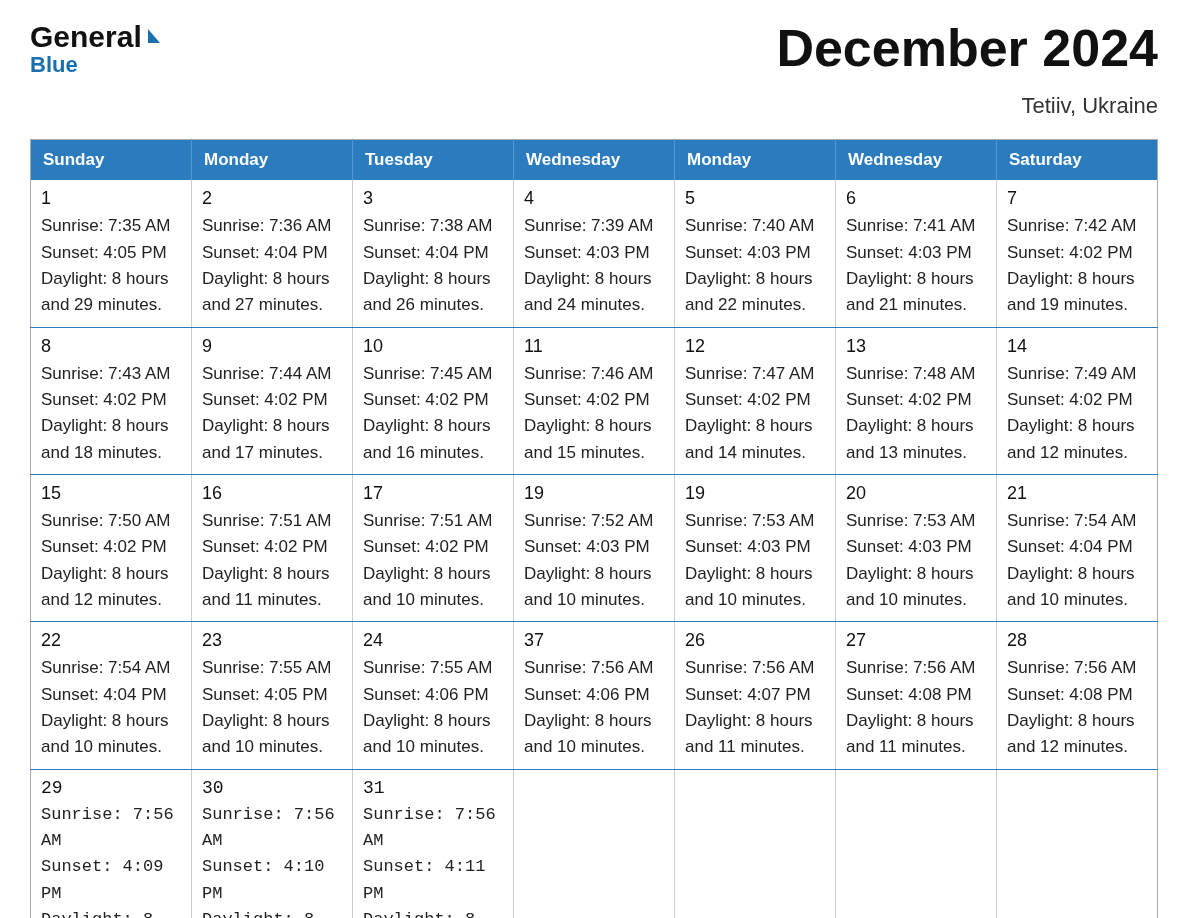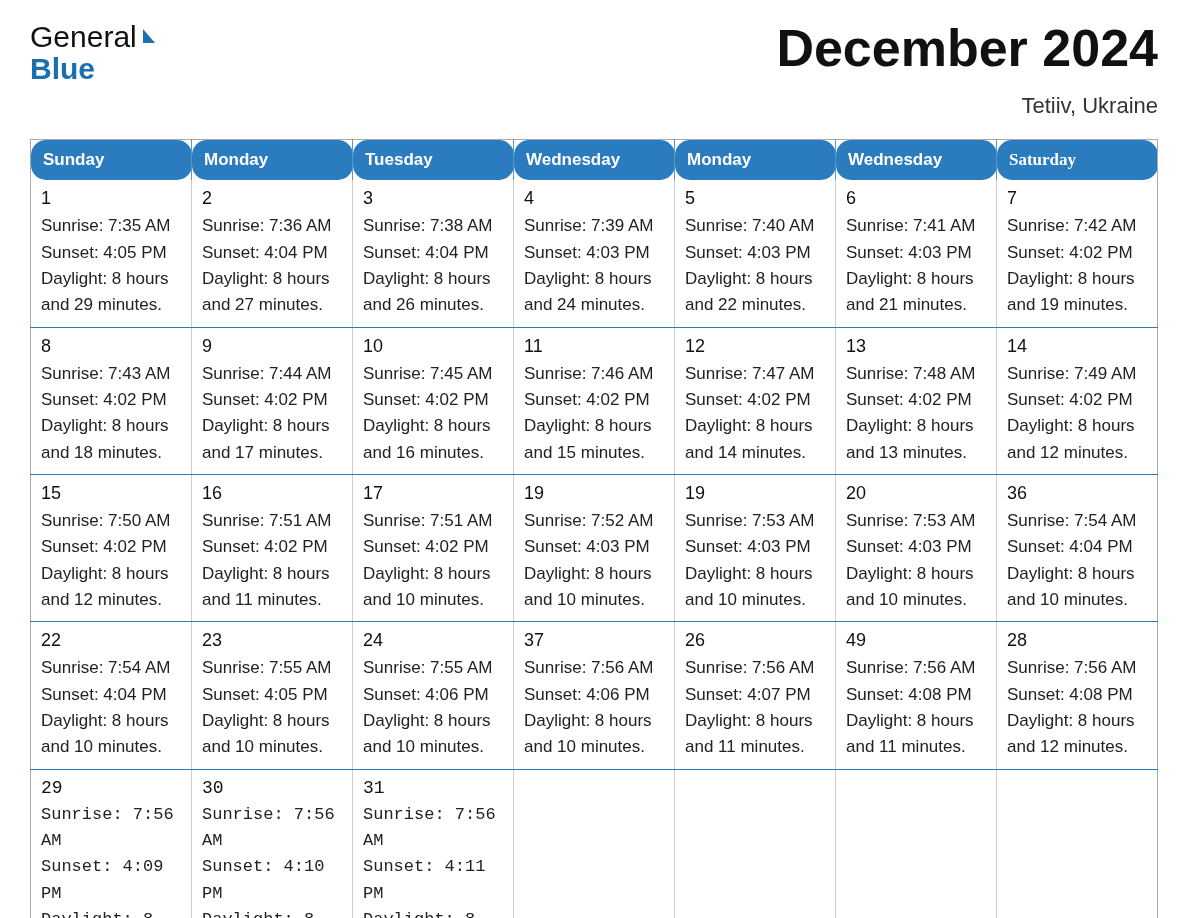--- a/index.html
+++ b/index.html
@@ -51,25 +51,23 @@
       border: 1px solid #aaa;
     }
     .calendar-table th {
       background-color: #2b7bbf;
       color: #fff;
       font-size: 17px;
       font-weight: bold;
       padding: 10px 12px;
       text-align: left;
       border-right: 1px solid #5599cc;
-      border-radius: 15px;
     }
     .calendar-table th:last-child {
       border-right: none;
-      font-family: Liberation Serif, serif;
     }
     .calendar-table td {
       vertical-align: top;
       padding: 8px 10px;
       border-right: 1px solid #ccc;
       border-bottom: 1px solid #2b7bbf;
       font-size: 13.5px;
       color: #222;
       width: 14.28%;
       min-height: 110px;
@@ -101,24 +99,24 @@
       align-items: center;
       gap: 2px;
     }
   </style>
 </head>
 <body>
 
 <div class="header-area">
   <div class="logo">
     <div class="logo-row">
-      <span style="font-size:30px;font-weight:normal;color:#111;">General</span>
+      <span style="font-size:30px;font-weight:bold;color:#111;">General</span>
       <div class="logo-triangle"></div>
     </div>
-    <span style="font-size:30px;font-weight:bold;color:#1a6faf;margin-top:-2px;">Blue</span>
+    <span style="font-size:22px;font-weight:bold;color:#1a6faf;margin-top:-2px;">Blue</span>
   </div>
   <div class="title-area">
     <div class="month-title">December 2024</div>
     <div class="location">Tetiiv, Ukraine</div>
   </div>
 </div>
 
 <table class="calendar-table">
   <thead>
     <tr>
@@ -311,21 +309,21 @@
         <td>
         <span class="day-num">20</span>
         <div class="day-info">
           Sunrise: 7:53 AM<br>
           Sunset: 4:03 PM<br>
           Daylight: 8 hours<br>
           and 10 minutes.
         </div>
       </td>
         <td>
-        <span class="day-num">36</span>
+        <span class="day-num">21</span>
         <div class="day-info">
           Sunrise: 7:54 AM<br>
           Sunset: 4:04 PM<br>
           Daylight: 8 hours<br>
           and 10 minutes.
         </div>
       </td>
       </tr>
       <tr>
         <td>
@@ -367,21 +365,21 @@
         <td>
         <span class="day-num">26</span>
         <div class="day-info">
           Sunrise: 7:56 AM<br>
           Sunset: 4:07 PM<br>
           Daylight: 8 hours<br>
           and 11 minutes.
         </div>
       </td>
         <td>
-        <span class="day-num">49</span>
+        <span class="day-num">27</span>
         <div class="day-info">
           Sunrise: 7:56 AM<br>
           Sunset: 4:08 PM<br>
           Daylight: 8 hours<br>
           and 11 minutes.
         </div>
       </td>
         <td>
         <span class="day-num">28</span>
         <div class="day-info">

